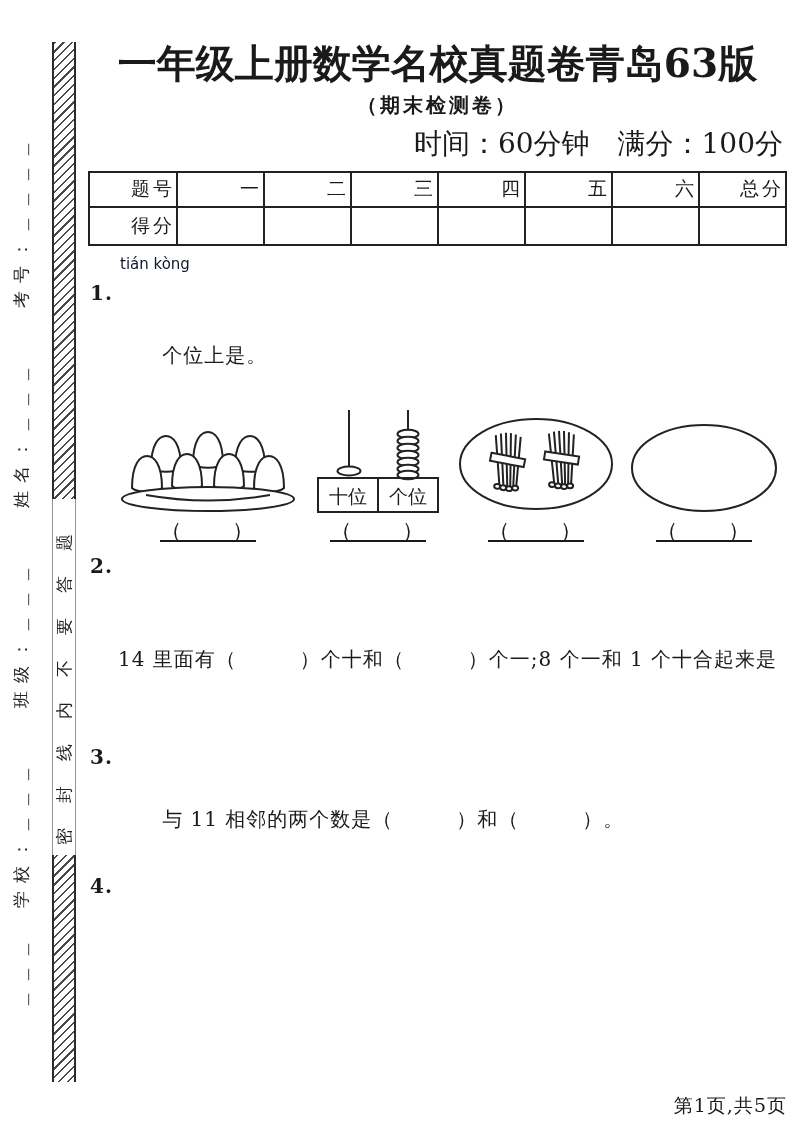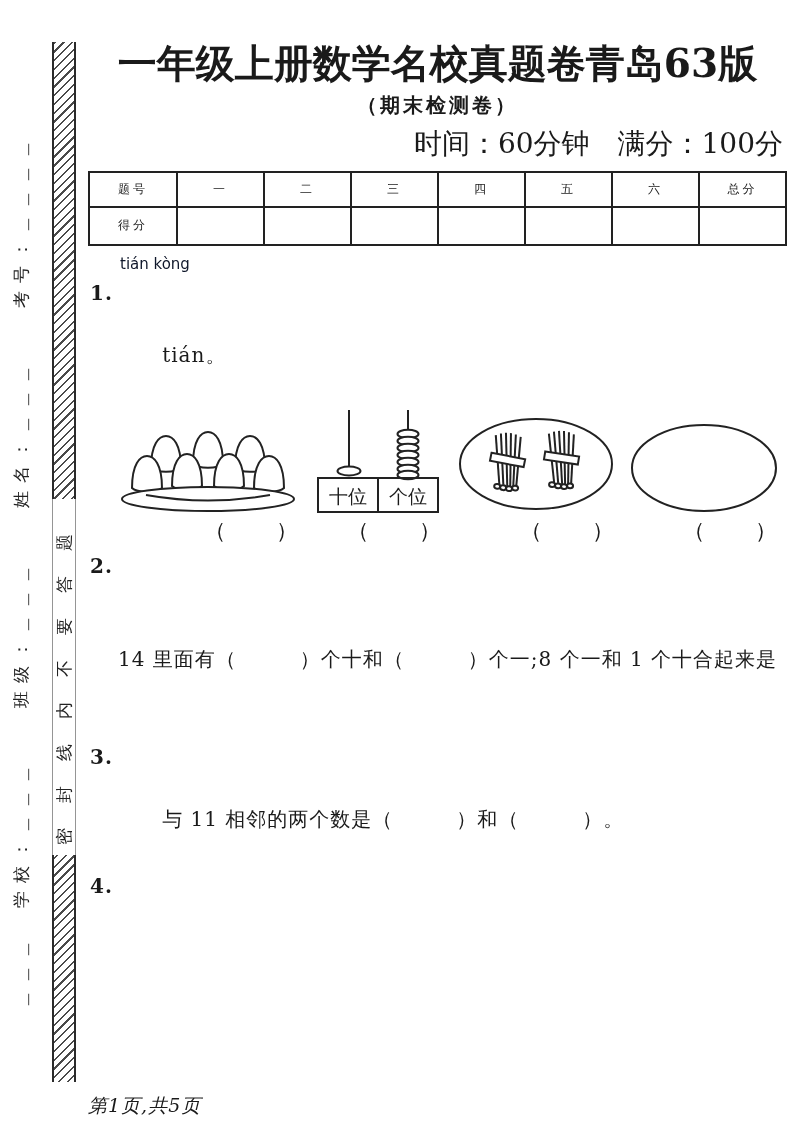--- a/index.html
+++ b/index.html
@@ -14,35 +14,35 @@
         border-left:2px solid #2b2b2b;border-right:2px solid #2b2b2b;
         background:repeating-linear-gradient(135deg,#4a4a4a 0 1.6px,transparent 1.6px 6.2px);}
   .seal-text{position:absolute;left:50%;top:635px;transform:translate(-50%,-50%) rotate(-90deg);
         background:#fff;padding:0 10px;font-size:17px;letter-spacing:25px;white-space:nowrap;color:#222;}
   
   .main{position:absolute;left:88px;top:9px;width:699px;height:100%;}
   .title{margin-top:30px;text-align:center;font-size:39px;font-weight:bold;line-height:1.25;letter-spacing:0;}
   .subtitle{text-align:center;font-size:20px;font-weight:bold;letter-spacing:3px;margin-top:4px;}
   .meta{text-align:right;font-size:28px;margin-top:6px;padding-right:4px;}
   table.score-table{border-collapse:collapse;width:100%;margin-top:8px;table-layout:fixed;}
-  table.score-table td{border:2px solid #222;text-align:center;font-size:12px;letter-spacing:3px;}
+  table.score-table td{border:2px solid #222;text-align:right;font-size:19px;letter-spacing:3px;}
   table.score-table tr.r1 td{height:31px;}
   table.score-table tr.r2 td{height:34px;}
   .pinyin{font-family:"DejaVu Sans","Liberation Sans",sans-serif;font-size:15px;margin:9px 0 0 32px;color:#0f172a;}
   .heading{font-size:21px;margin-top:1px;letter-spacing:1px;}
   .heading .b{font-weight:bold;letter-spacing:3px;}
   .q{position:relative;padding-left:30px;font-size:20px;line-height:31px;margin-top:5px;
      white-space:pre-wrap;letter-spacing:1px;}
   .qnum{position:absolute;left:2px;top:0;font-weight:bold;}
   
   .figs{display:flex;justify-content:space-between;align-items:flex-end;margin:8px 8px 0 28px;}
-  .fig{text-align:right;}
+  .fig{text-align:center;text-decoration:underline;}
   .fig svg{display:block;margin:0 auto;}
   .fig-caption{font-size:22px;margin-top:2px;letter-spacing:2px;}
-  .footer{position:absolute;left:0;right:0;bottom:12px;text-align:left;font-size:19px;letter-spacing:1px;font-style:italic;}
+  .footer{position:absolute;left:0;right:0;bottom:12px;text-align:right;font-size:19px;letter-spacing:1px;}
   svg .ln{stroke:#222;stroke-width:2;fill:none;}
   svg .fw{stroke:#222;stroke-width:2;fill:#fff;}
 </style>
 </head>
 <body>
 
 <div class="page">
 
   <div class="margin-area">
     <div class="margin-fields">＿＿＿　学校：＿＿＿　　班级：＿＿＿　　姓名：＿＿＿　　考号：＿＿＿＿</div>
@@ -79,21 +79,21 @@
         <td></td>
         <td></td>
       </tr>
     </tbody>
       </table>
 
     <div class="pinyin">tián kòng</div>
 
     <div class="q">
       <span class="qnum">1.</span>
-      <span>tián。</span>
+      <span>个位上是。</span>
     </div>
 
     <div class="figs">
 
       <div class="fig">
         <svg width="184" height="96" viewBox="0 0 184 96">
           <path class="fw" d="M35,50 C35,26 43,18 50,18 C57,18 65,26 65,50 C60,55 40,55 35,50 Z"></path>
           <path class="fw" d="M77,46 C77,22 85,14 92,14 C99,14 107,22 107,46 C102,51 82,51 77,46 Z"></path>
           <path class="fw" d="M119,50 C119,26 127,18 134,18 C141,18 149,26 149,50 C144,55 124,55 119,50 Z"></path>
           <path class="fw" d="M16,70 C16,46 24,38 31,38 C38,38 46,46 46,70 C41,75 21,75 16,70 Z"></path>

